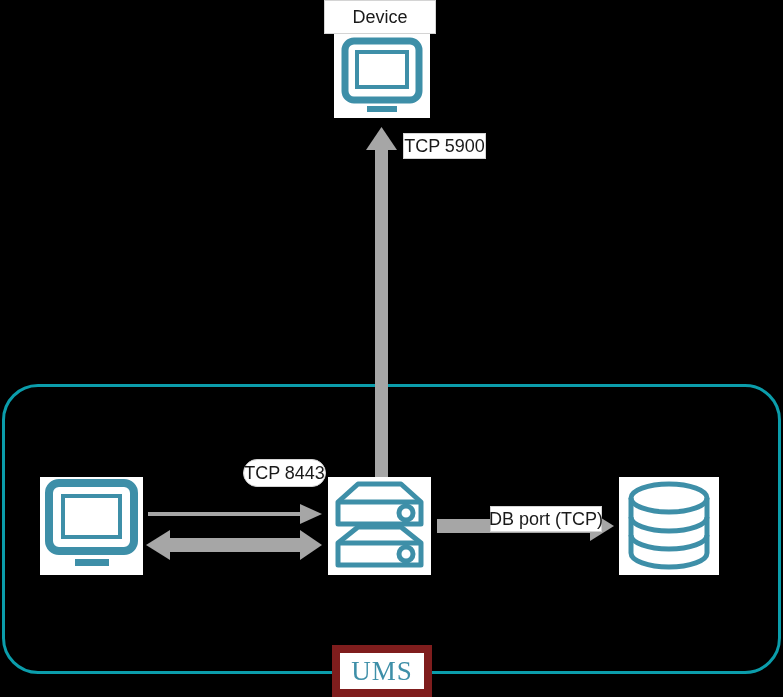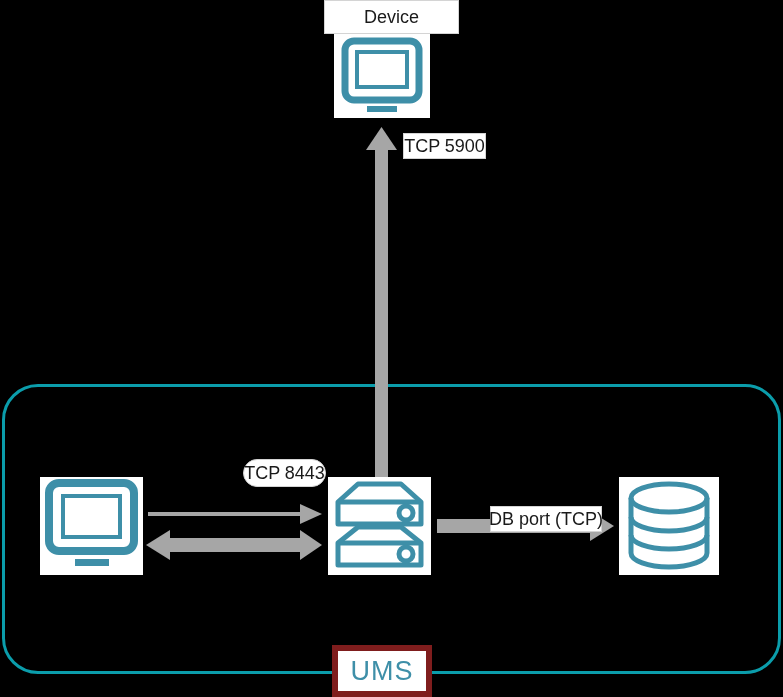--- a/index.html
+++ b/index.html
@@ -52,28 +52,29 @@
     background: transparent;
   }
 
   .ums-chip {
     position: absolute;
     left: 332px;
     top: 645px;
     width: 100px;
     height: 52px;
     background: #ffffff;
-    border: 6px solid #7f1d1d;
+    border: 8px solid #7f1d1d;
     box-sizing: border-box;
     display: flex;
     align-items: center;
     justify-content: center;
     color: #3e8fa8;
     font-size: 27px;
     letter-spacing: 1px;
+    font-family: Liberation Serif, serif;
   }
 
   
   .arrow-layer {
     position: absolute;
     left: 0; top: 0;
     width: 783px; height: 697px;
     pointer-events: none;
   }
 </style>
@@ -108,21 +109,21 @@
     </g>
   </svg>
 
   <div class="icon-tile" style="left:334px; top:33px; width:96px; height:85px;">
     <svg width="96" height="85" viewBox="0 0 96 85">
       <rect x="11" y="8" width="74" height="59" rx="9" ry="9" fill="none" stroke="#3e8fa8" stroke-width="7"></rect>
       <rect x="23" y="19" width="50" height="35" fill="none" stroke="#3e8fa8" stroke-width="4"></rect>
       <rect x="33" y="73" width="30" height="6" fill="#3e8fa8"></rect>
     </svg>
   </div>
-  <div class="chip" style="left:324px; top:0px; width:135px; height:34px;">Device</div>
+  <div class="chip" style="left:324px; top:0px; width:112px; height:34px;">Device</div>
 
   <div class="chip" style="left:403px; top:133px; width:83px; height:26px;">TCP 5900</div>
 
   <div class="icon-tile" style="left:40px; top:477px; width:103px; height:98px;">
     <svg width="103" height="98" viewBox="0 0 103 98">
       <rect x="9" y="6" width="85" height="68" rx="10" ry="10" fill="none" stroke="#3e8fa8" stroke-width="8"></rect>
       <rect x="23" y="19" width="57" height="41" fill="none" stroke="#3e8fa8" stroke-width="4"></rect>
       <rect x="35" y="82" width="34" height="7" fill="#3e8fa8"></rect>
     </svg>
   </div>

